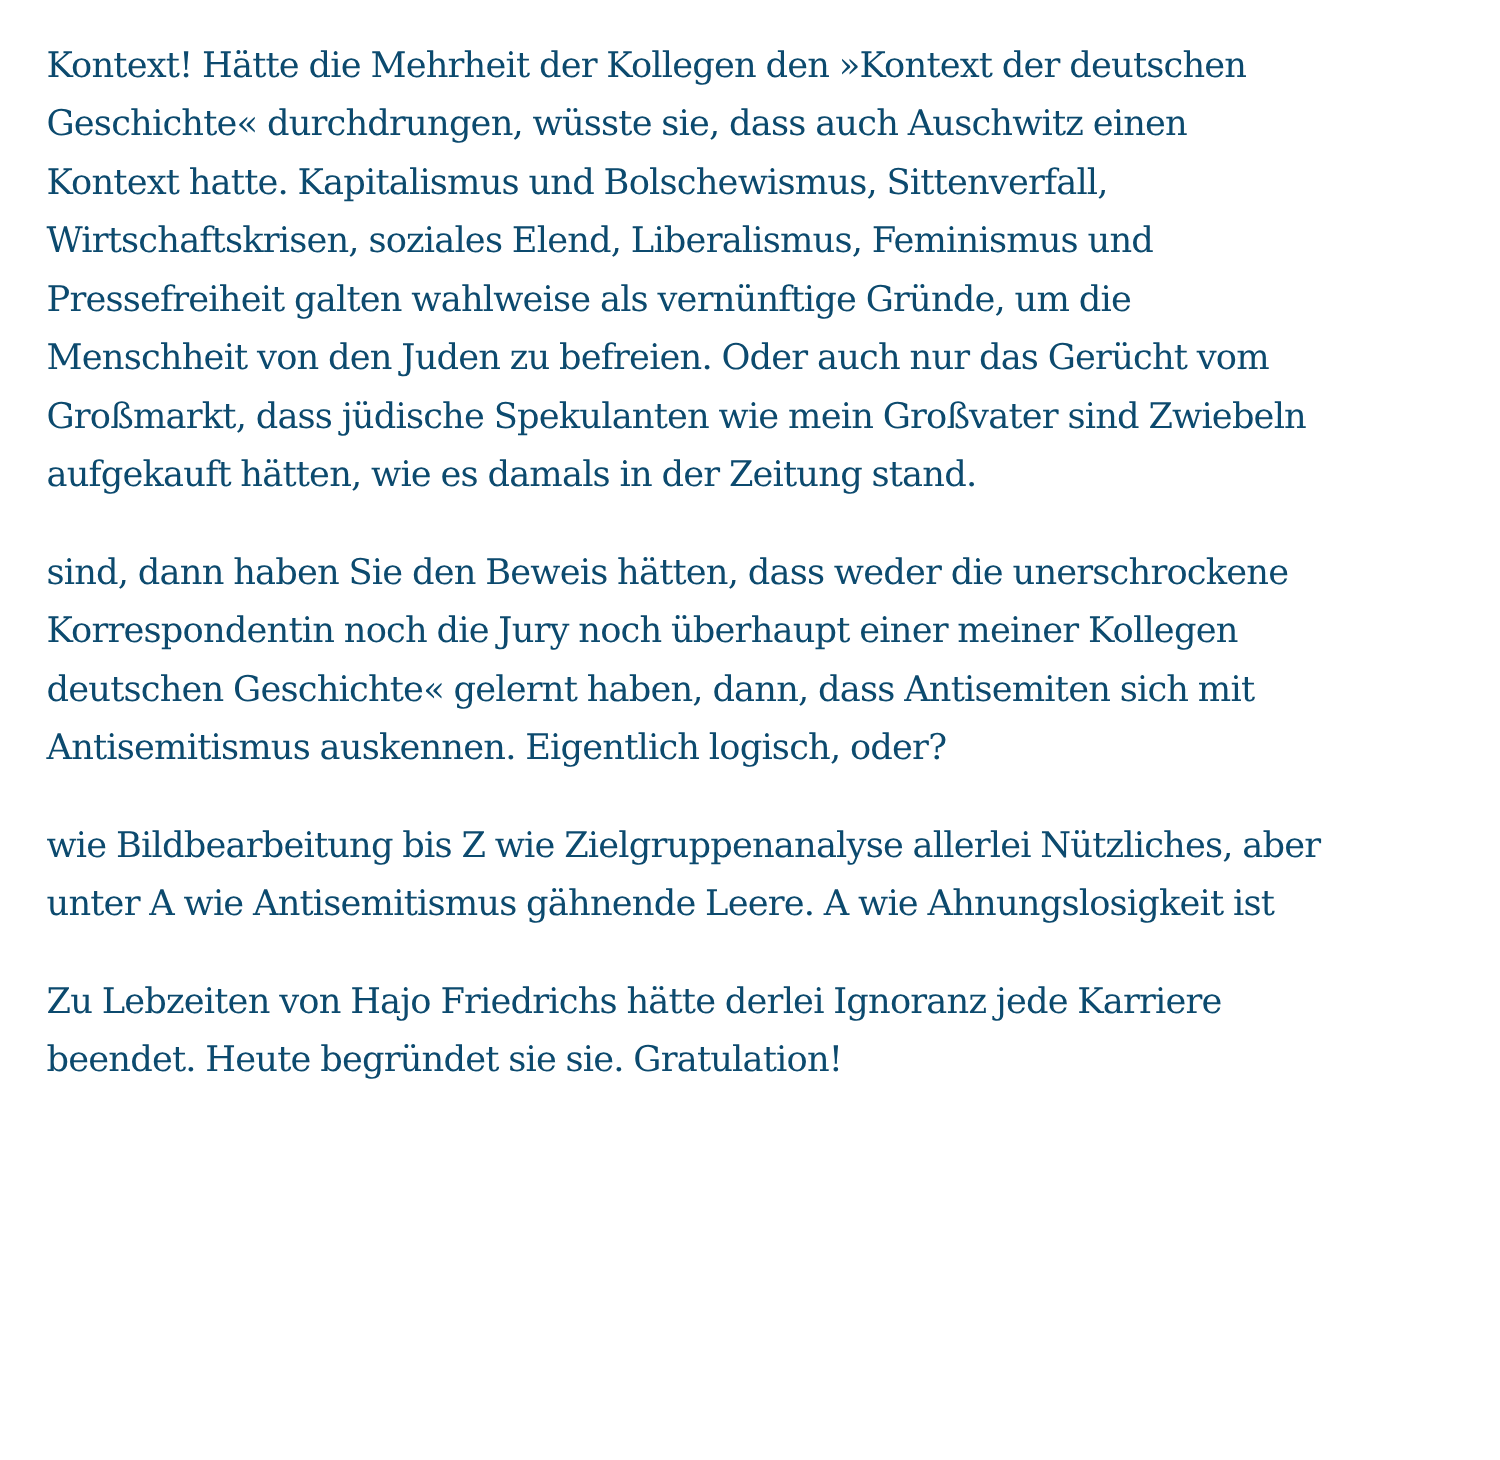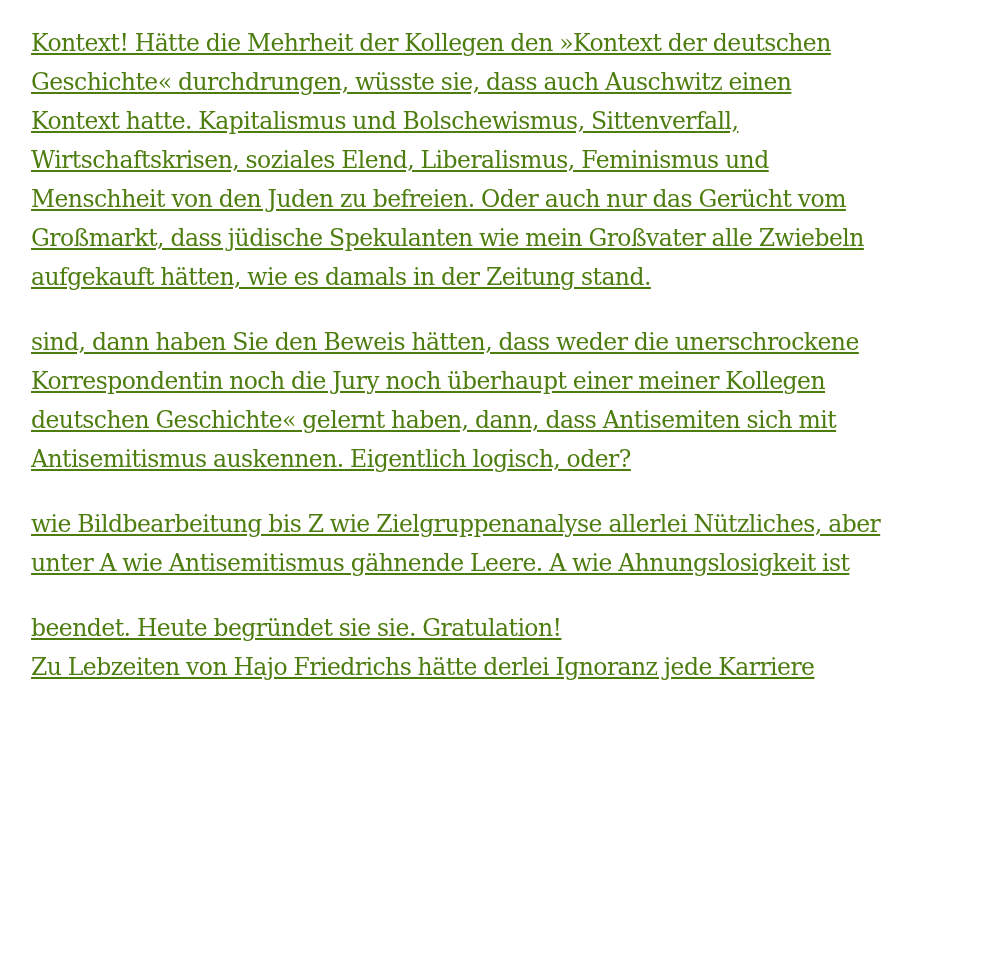--- a/index.html
+++ b/index.html
@@ -11,56 +11,56 @@
       width: 1000px;
       height: 973px;
       overflow: hidden;
       position: relative;
     }
     .article {
       position: absolute;
       left: 31px;
       top: 24px;
       width: 960px;
-      color: #4d7c0f;
+      color: #0c4a6e;
       font-family: "DejaVu Serif", "Liberation Serif", serif;
       font-size: 23.5px;
       line-height: 39px;
       letter-spacing: -0.55px;
       word-spacing: -0.5px;
-      text-decoration: underline;
     }
     .para {
       margin: 0 0 26px 0;
     }
     .line {
       display: block;
       white-space: nowrap;
     }
   </style>
 </head>
 <body>
 
 <div class="article">
   <p class="para">
     <span class="line">Kontext! Hätte die Mehrheit der Kollegen den »Kontext der deutschen</span>
     <span class="line">Geschichte« durchdrungen, wüsste sie, dass auch Auschwitz einen</span>
     <span class="line">Kontext hatte. Kapitalismus und Bolschewismus, Sittenverfall,</span>
     <span class="line">Wirtschaftskrisen, soziales Elend, Liberalismus, Feminismus und</span>
+    <span class="line">Pressefreiheit galten wahlweise als vernünftige Gründe, um die</span>
     <span class="line">Menschheit von den Juden zu befreien. Oder auch nur das Gerücht vom</span>
-    <span class="line">Großmarkt, dass jüdische Spekulanten wie mein Großvater alle Zwiebeln</span>
+    <span class="line">Großmarkt, dass jüdische Spekulanten wie mein Großvater sind Zwiebeln</span>
     <span class="line">aufgekauft hätten, wie es damals in der Zeitung stand.</span>
   </p>
   <p class="para">
     <span class="line">sind, dann haben Sie den Beweis hätten, dass weder die unerschrockene</span>
     <span class="line">Korrespondentin noch die Jury noch überhaupt einer meiner Kollegen</span>
     <span class="line">deutschen Geschichte« gelernt haben, dann, dass Antisemiten sich mit</span>
     <span class="line">Antisemitismus auskennen. Eigentlich logisch, oder?</span>
   </p>
   <p class="para">
     <span class="line">wie Bildbearbeitung bis Z wie Zielgruppenanalyse allerlei Nützliches, aber</span>
     <span class="line">unter A wie Antisemitismus gähnende Leere. A wie Ahnungslosigkeit ist</span>
   </p>
   <p class="para">
+    <span class="line">Zu Lebzeiten von Hajo Friedrichs hätte derlei Ignoranz jede Karriere</span>
     <span class="line">beendet. Heute begründet sie sie. Gratulation!</span>
-    <span class="line">Zu Lebzeiten von Hajo Friedrichs hätte derlei Ignoranz jede Karriere</span>
   </p>
 </div>
 
 </body></html>

